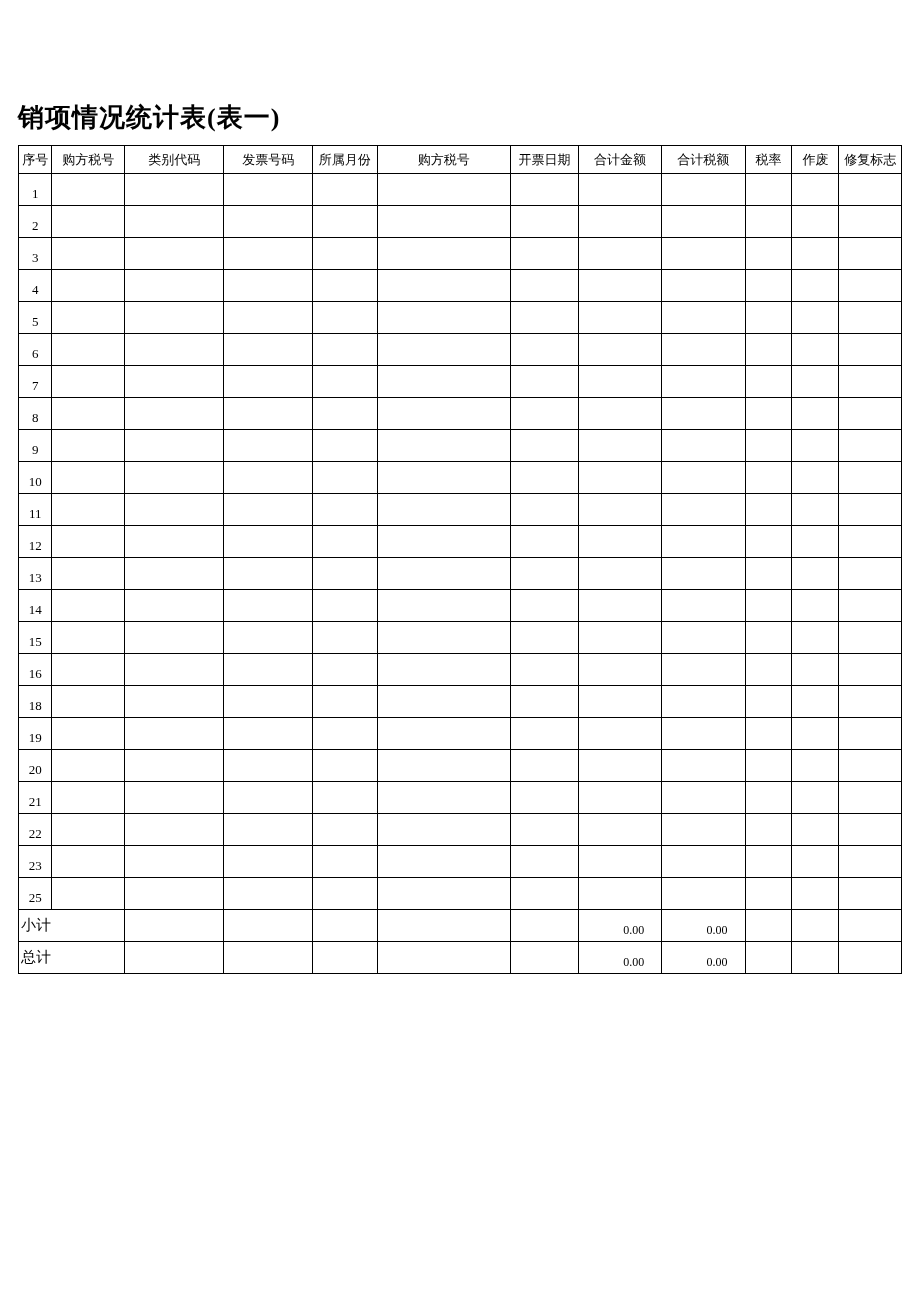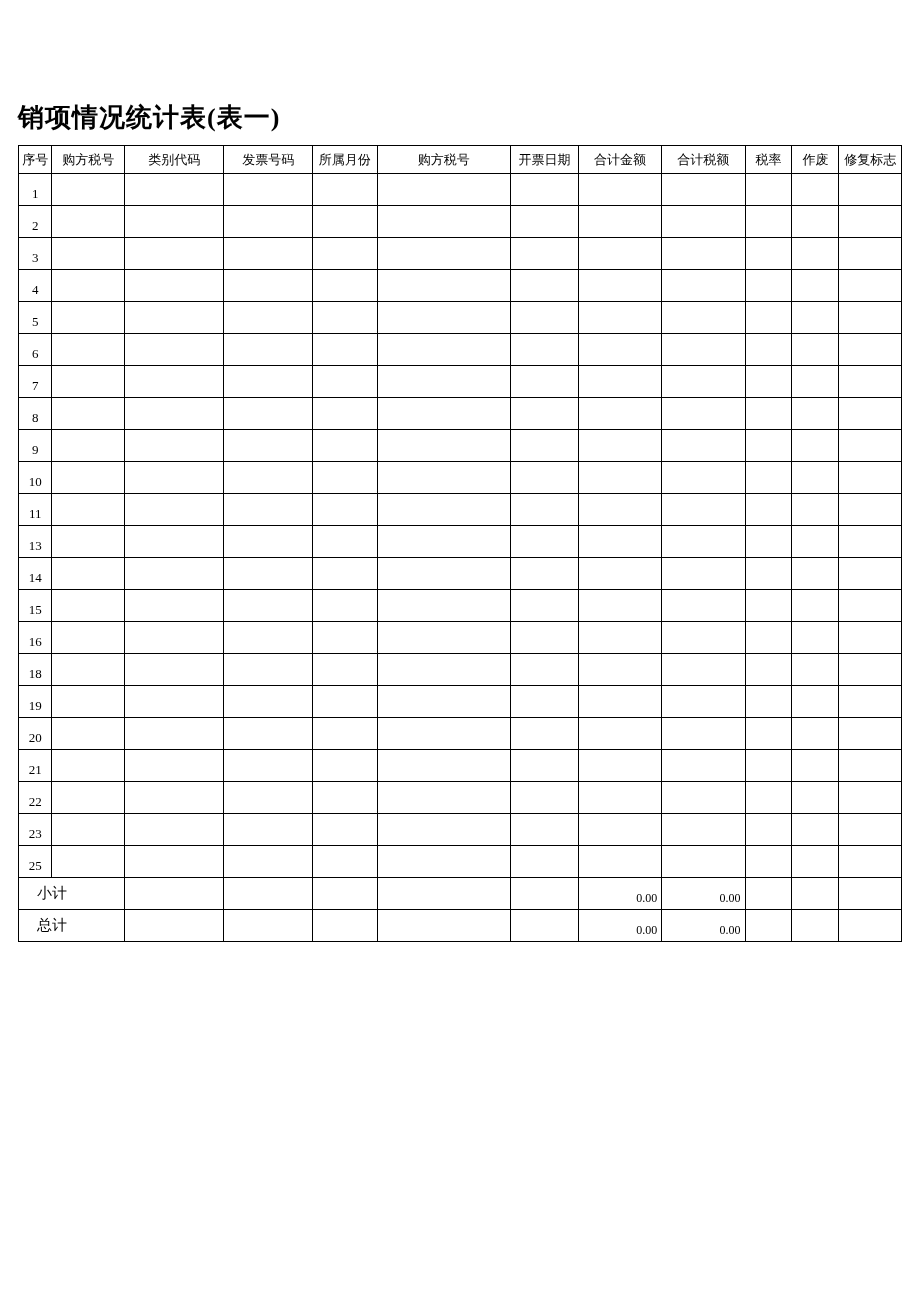--- a/index.html
+++ b/index.html
@@ -38,27 +38,27 @@
       height: 28px;
       font-family: Liberation Mono, monospace;
     }
     td.row-num {
       text-align: center;
       vertical-align: bottom;
       padding-bottom: 3px;
     }
     td.subtotal-label, td.total-label {
       text-align: left;
-      padding-left: 18px;
+      padding-left: 2px;
       vertical-align: middle;
       font-size: 15px;
     }
     td.amount {
       text-align: right;
-      padding-right: 4px;
+      padding-right: 17px;
       vertical-align: bottom;
       padding-bottom: 3px;
       font-size: 12px;
     }
     .col-seq { width: 32px; }
     .col-type { width: 70px; }
     .col-catcode { width: 95px; }
     .col-invnum { width: 85px; }
     .col-month { width: 62px; }
     .col-buyer { width: 128px; }
@@ -254,20 +254,34 @@
         <td></td>
         <td></td>
         <td></td>
         <td></td>
         <td></td>
         <td></td>
         <td></td>
         <td></td>
       </tr>
       <tr>
+        <td class="row-num">12</td>
+        <td></td>
+        <td></td>
+        <td></td>
+        <td></td>
+        <td></td>
+        <td></td>
+        <td></td>
+        <td></td>
+        <td></td>
+        <td></td>
+        <td></td>
+      </tr>
+      <tr>
         <td class="row-num">13</td>
         <td></td>
         <td></td>
         <td></td>
         <td></td>
         <td></td>
         <td></td>
         <td></td>
         <td></td>
         <td></td>

